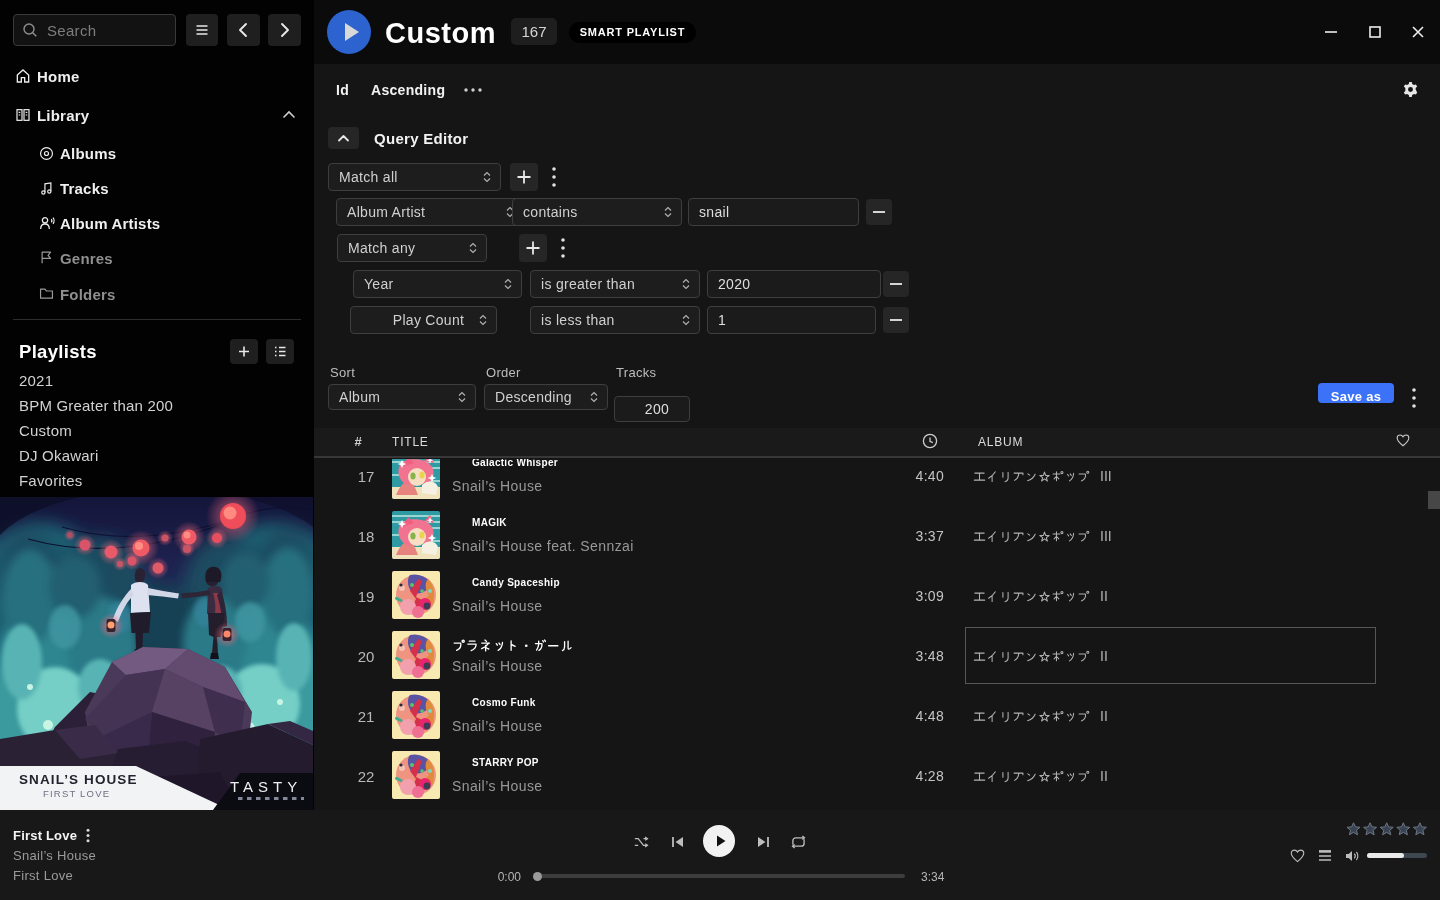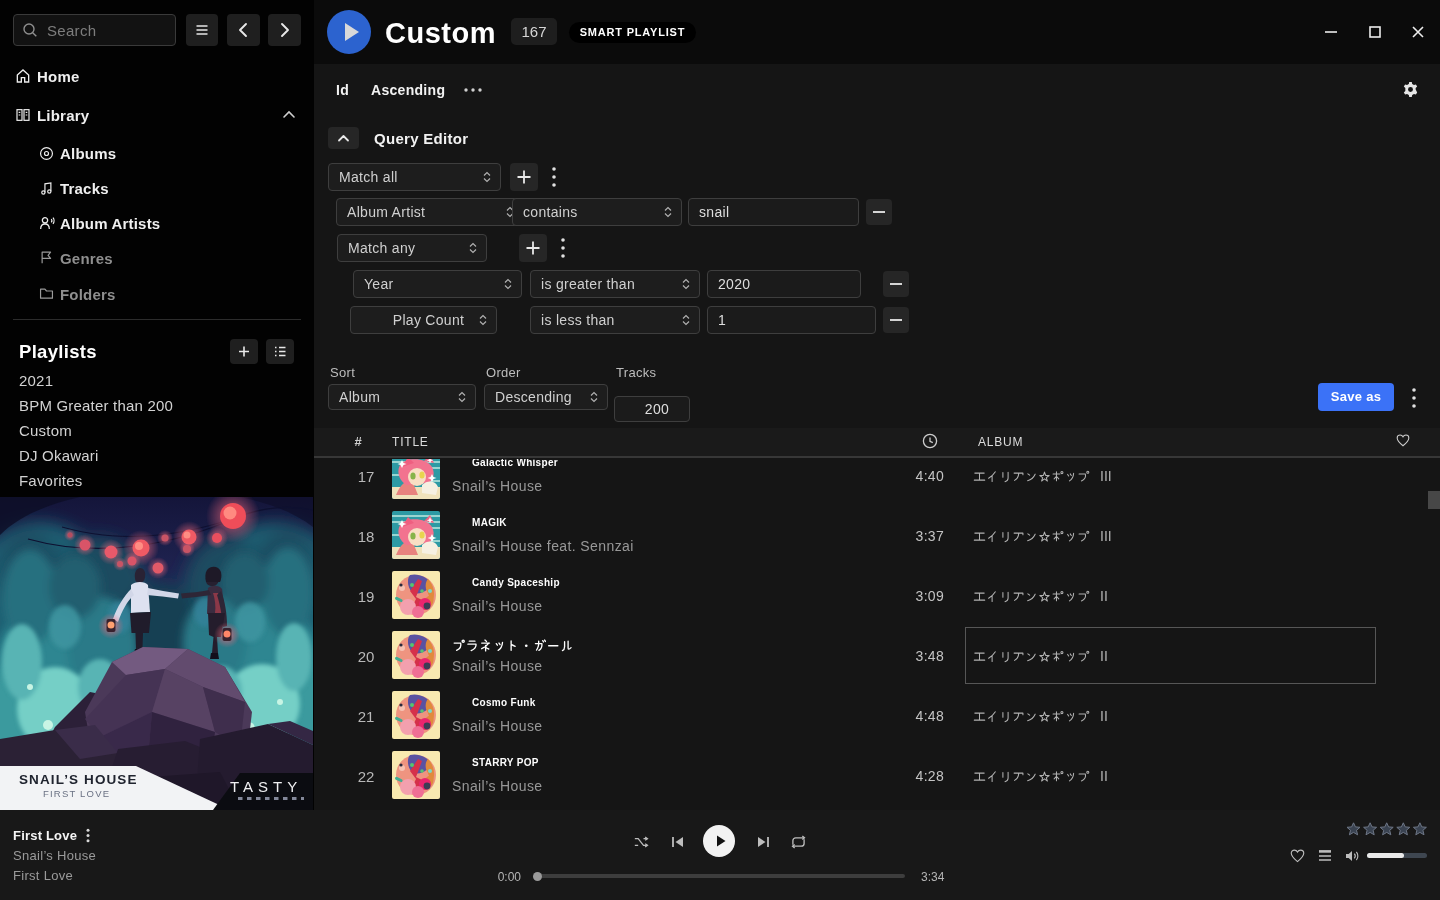--- a/index.html
+++ b/index.html
@@ -108,21 +108,21 @@
       <circle cx="5" cy="11" r="1.8" fill="#e0e0e0"></circle>
       <circle cx="5" cy="19" r="1.8" fill="#e0e0e0"></circle>
     </svg>
 
   <div class="sel" style="left:353px;top:270px;width:169px;">Year<svg class="caret" viewBox="0 0 8 12">
         <path d="M1 4.5 L4 1.5 L7 4.5 M1 7.5 L4 10.5 L7 7.5" fill="none" stroke="#b0b0b0" stroke-width="1.2"></path>
       </svg></div>
   <div class="sel" style="left:530px;top:270px;width:170px;">is greater than<svg class="caret" viewBox="0 0 8 12">
         <path d="M1 4.5 L4 1.5 L7 4.5 M1 7.5 L4 10.5 L7 7.5" fill="none" stroke="#b0b0b0" stroke-width="1.2"></path>
       </svg></div>
-  <div class="inp" style="left:707px;top:270px;width:154px;">2020</div>
+  <div class="inp" style="left:707px;top:270px;width:174px;">2020</div>
   <div class="qbtn" style="left:883px;top:271px;width:26px;height:26px;"></div>
   <svg class="abs" style="left:883px;top:271px;" width="26" height="26" viewBox="0 0 26 26">
       <path d="M7 13 H19" stroke="#e8e8e8" stroke-width="1.8"></path>
     </svg>
 
   <div class="sel" style="left:350px;top:306px;width:147px;text-align:center;">Play Count<svg class="caret" viewBox="0 0 8 12">
         <path d="M1 4.5 L4 1.5 L7 4.5 M1 7.5 L4 10.5 L7 7.5" fill="none" stroke="#b0b0b0" stroke-width="1.2"></path>
       </svg></div>
   <div class="sel" style="left:530px;top:306px;width:170px;">is less than<svg class="caret" viewBox="0 0 8 12">
         <path d="M1 4.5 L4 1.5 L7 4.5 M1 7.5 L4 10.5 L7 7.5" fill="none" stroke="#b0b0b0" stroke-width="1.2"></path>
@@ -136,21 +136,21 @@
   <div class="lbl" style="left:330px;top:365px;">Sort</div>
   <div class="lbl" style="left:486px;top:365px;">Order</div>
   <div class="lbl" style="left:616px;top:365px;">Tracks</div>
   <div class="sel" style="left:328px;top:384px;width:148px;height:26px;line-height:24px;">Album<svg class="caret" viewBox="0 0 8 12">
         <path d="M1 4.5 L4 1.5 L7 4.5 M1 7.5 L4 10.5 L7 7.5" fill="none" stroke="#b0b0b0" stroke-width="1.2"></path>
       </svg></div>
   <div class="sel" style="left:484px;top:384px;width:124px;height:26px;line-height:24px;">Descending<svg class="caret" viewBox="0 0 8 12">
         <path d="M1 4.5 L4 1.5 L7 4.5 M1 7.5 L4 10.5 L7 7.5" fill="none" stroke="#b0b0b0" stroke-width="1.2"></path>
       </svg></div>
   <div class="inp" style="left:614px;top:396px;width:76px;height:26px;line-height:24px;text-align:center;">200</div>
-  <div class="abs" style="left:1318px;top:383px;width:76px;height:28px;background:#3b72f7;border-radius:4px;
+  <div class="abs" style="left:1318px;top:383px;width:76px;height:20px;background:#3b72f7;border-radius:4px;
        text-align:center;line-height:28px;font-size:13px;font-weight:bold;color:#fff;letter-spacing:.3px;">Save as</div>
   <svg class="abs" style="left:1409px;top:387px;" width="10" height="22" viewBox="0 0 10 22">
       <circle cx="5" cy="3" r="1.8" fill="#e0e0e0"></circle>
       <circle cx="5" cy="11" r="1.8" fill="#e0e0e0"></circle>
       <circle cx="5" cy="19" r="1.8" fill="#e0e0e0"></circle>
     </svg>
 
   <svg width="0" height="0" style="position:absolute">
     <defs>
       <symbol id="g-e" viewBox="0 0 100 100">

